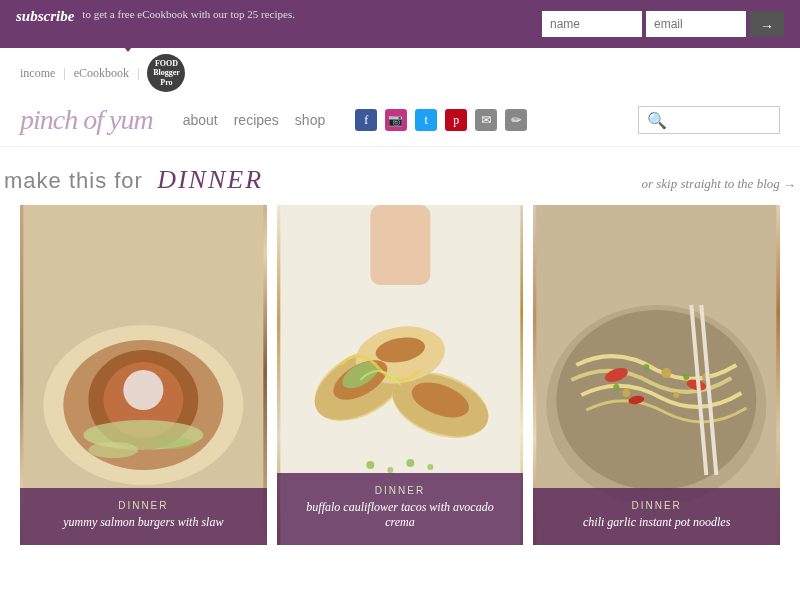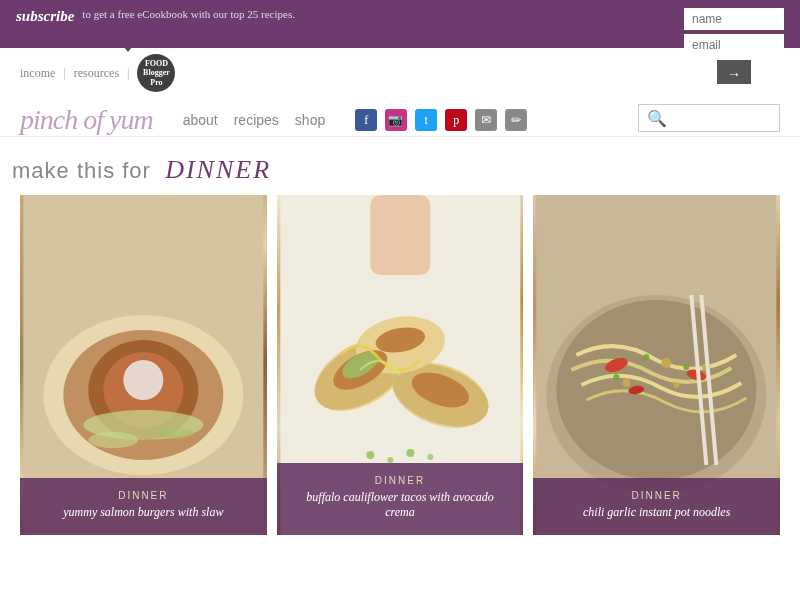--- a/index.html
+++ b/index.html
@@ -22,21 +22,20 @@
     }
     .subscribe-bar .sub-text {
       font-size: 11px;
       color: #ddd;
       flex: 1;
     }
     .sub-inputs {
       display: flex;
       gap: 4px;
       align-items: center;
-      flex-direction: column;
     }
     .sub-inputs input {
       padding: 4px 8px;
       font-size: 12px;
       border: none;
       outline: none;
       height: 26px;
       width: 100px;
       color: #999;
     }
@@ -73,21 +72,22 @@
       color: #fff;
       font-size: 8px;
       text-align: center;
       line-height: 1.2;
       font-weight: bold;
     }
 
     
     .main-nav {
       display: flex;
-      padding: 10px 20px 0;
+      align-items: center;
+      padding: 10px 20px 10px;
       gap: 20px;
       border-bottom: 1px solid #eee;
     }
     .logo {
       font-family: Georgia, serif;
       font-size: 28px;
       color: #888;
       font-style: italic;
       margin-right: 10px;
       letter-spacing: -1px;
@@ -135,21 +135,21 @@
     }
     .search-box input {
       border: none;
       outline: none;
       font-size: 13px;
       width: 100px;
     }
 
     
     .hero {
-      padding: 18px 12px 10px;
+      padding: 18px 4px 10px;
       display: flex;
       align-items: baseline;
       justify-content: space-between;
     }
     .hero-title {
       font-size: 22px;
       color: #888;
       font-weight: normal;
       font-family: Arial, sans-serif;
       letter-spacing: 1px;
@@ -243,21 +243,21 @@
     <input type="text" placeholder="email" style="">
     <button>→</button>
   </div>
 </div>
 
 <div class="chevron-down"></div>
 
 <div class="utility-nav">
   <a href="#">income</a>
   <span>|</span>
-  <a href="#">resources</a>
+  <a href="#">eCookbook</a>
   <span>|</span>
   <div class="blogger-badge">FOOD<br>Blogger<br>Pro</div>
 </div>
 
 <div class="main-nav">
   <div class="logo">
     <span>pinch</span>
     <span style="font-style:italic;color:#c0a0c0;"> of </span>
     <span>yum</span>
   </div>
@@ -281,20 +281,21 @@
     <span>🔍</span>
     <input type="text" placeholder="" style="">
   </div>
 </div>
 
 <div class="hero">
   <div class="hero-title">
     <span>make this for</span>
     &nbsp;<strong>DINNER</strong>
   </div>
+  <div class="skip-link">or skip straight to the blog →</div>
 </div>
 
 <div class="cards-container">
 
   <div class="food-card card-1">
     
     <svg width="100%" height="100%" viewBox="0 0 240 340" xmlns="http://www.w3.org/2000/svg">
       <rect width="240" height="340" fill="#d4c4a0"></rect>
       <ellipse cx="120" cy="200" rx="100" ry="80" fill="#e8d8b0"></ellipse>
       <ellipse cx="120" cy="200" rx="80" ry="65" fill="#c09060"></ellipse>

